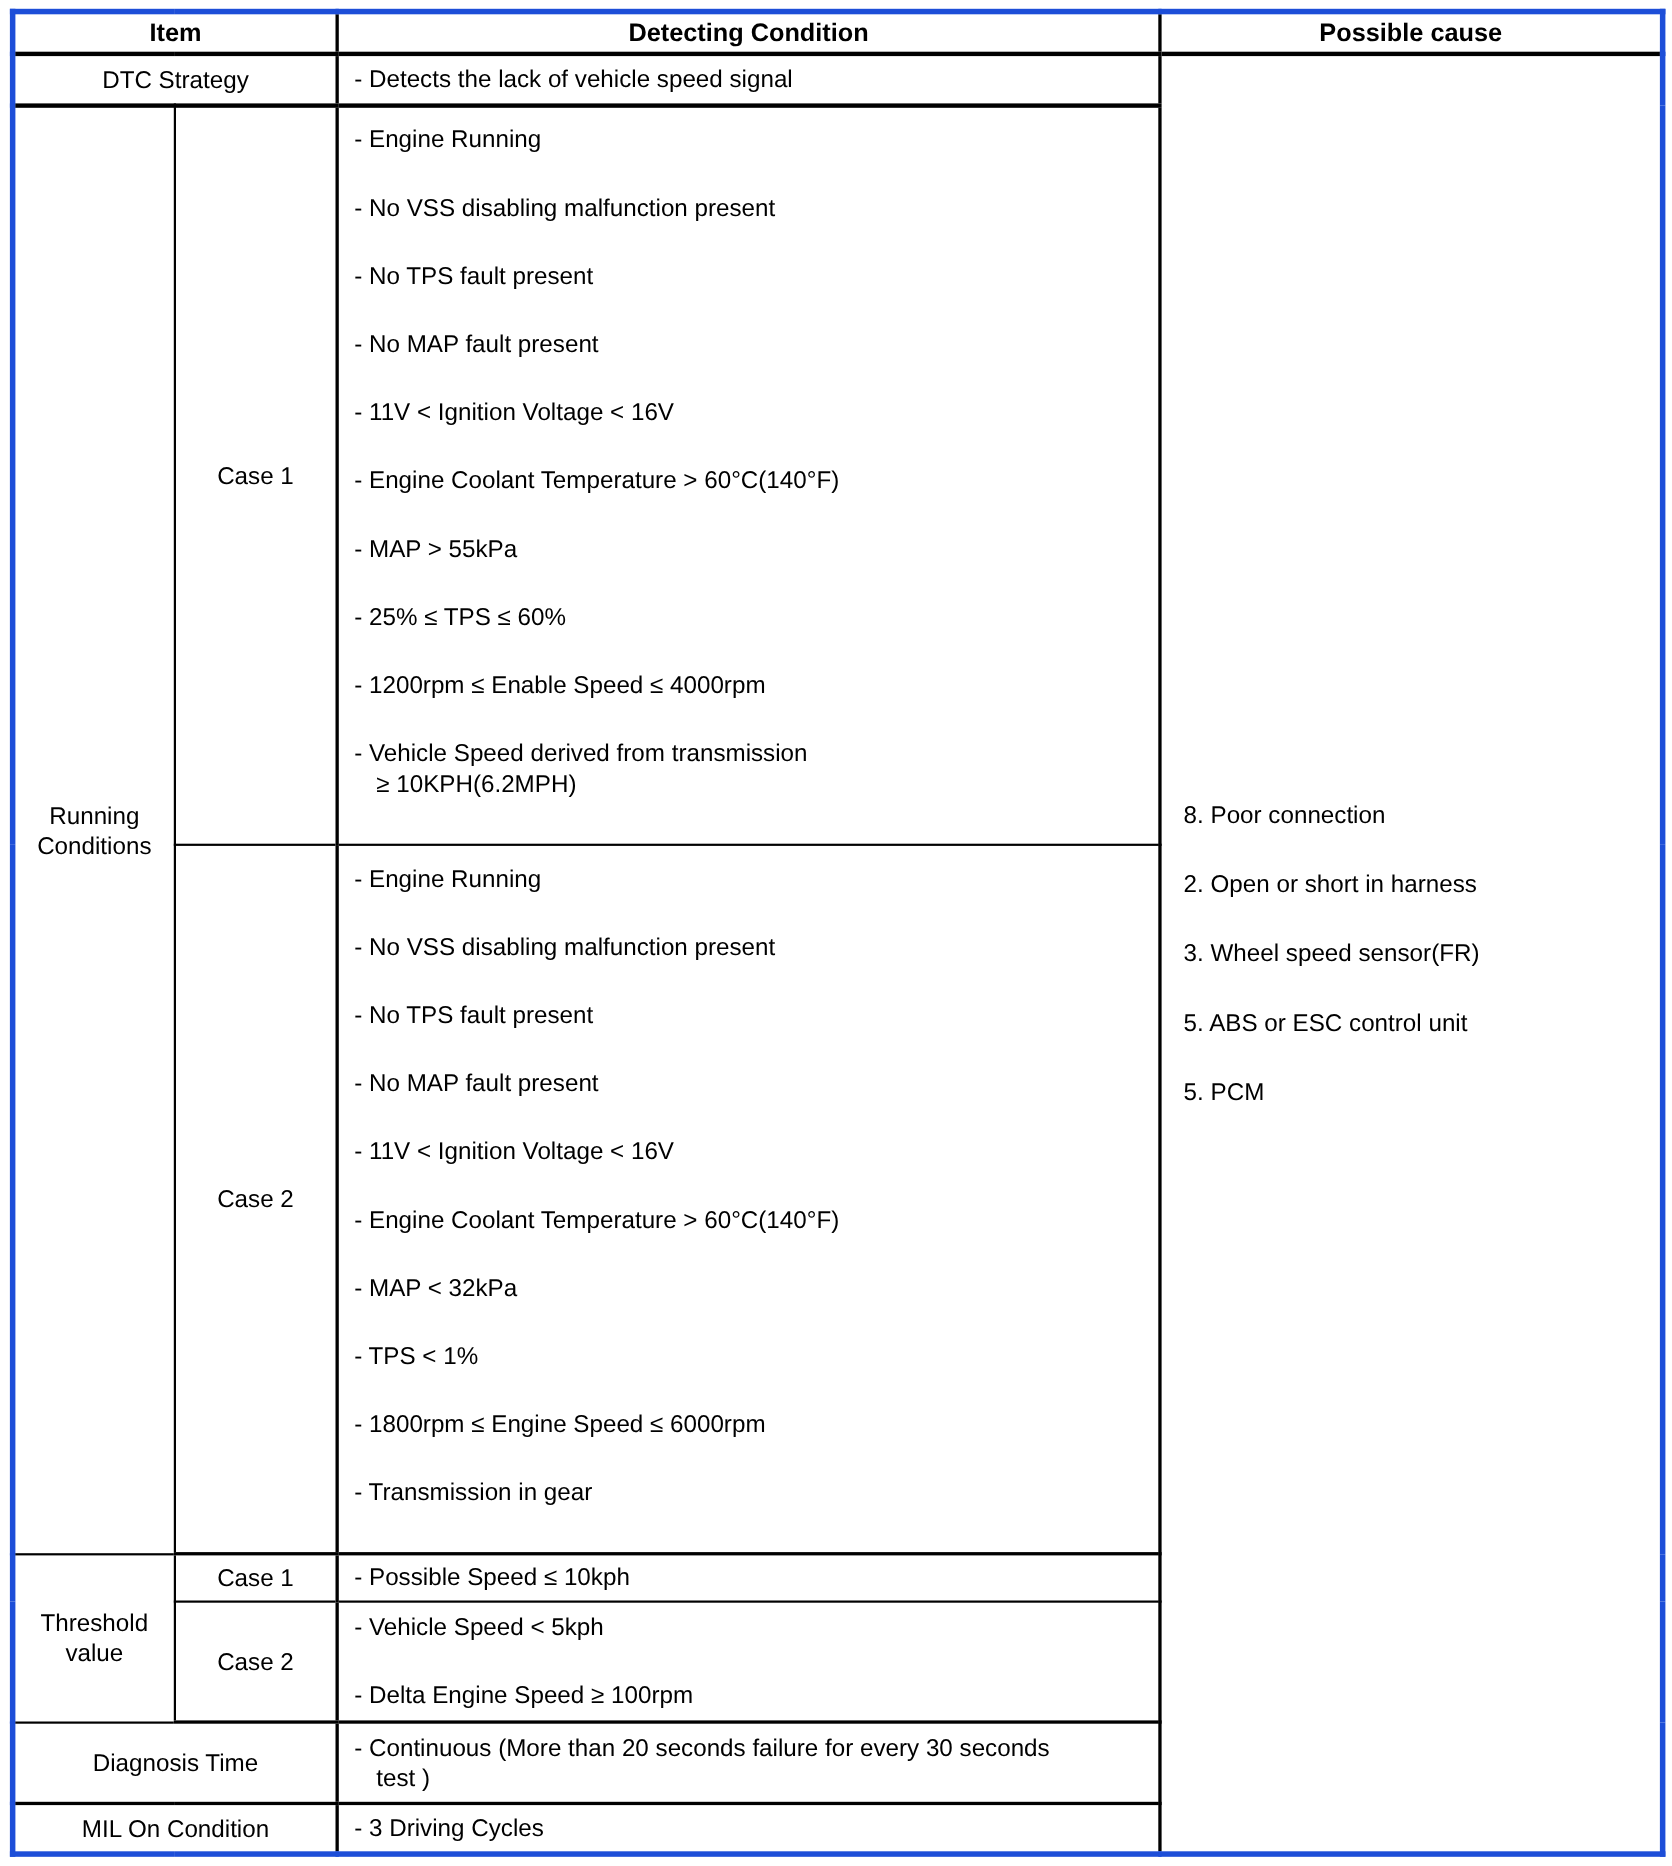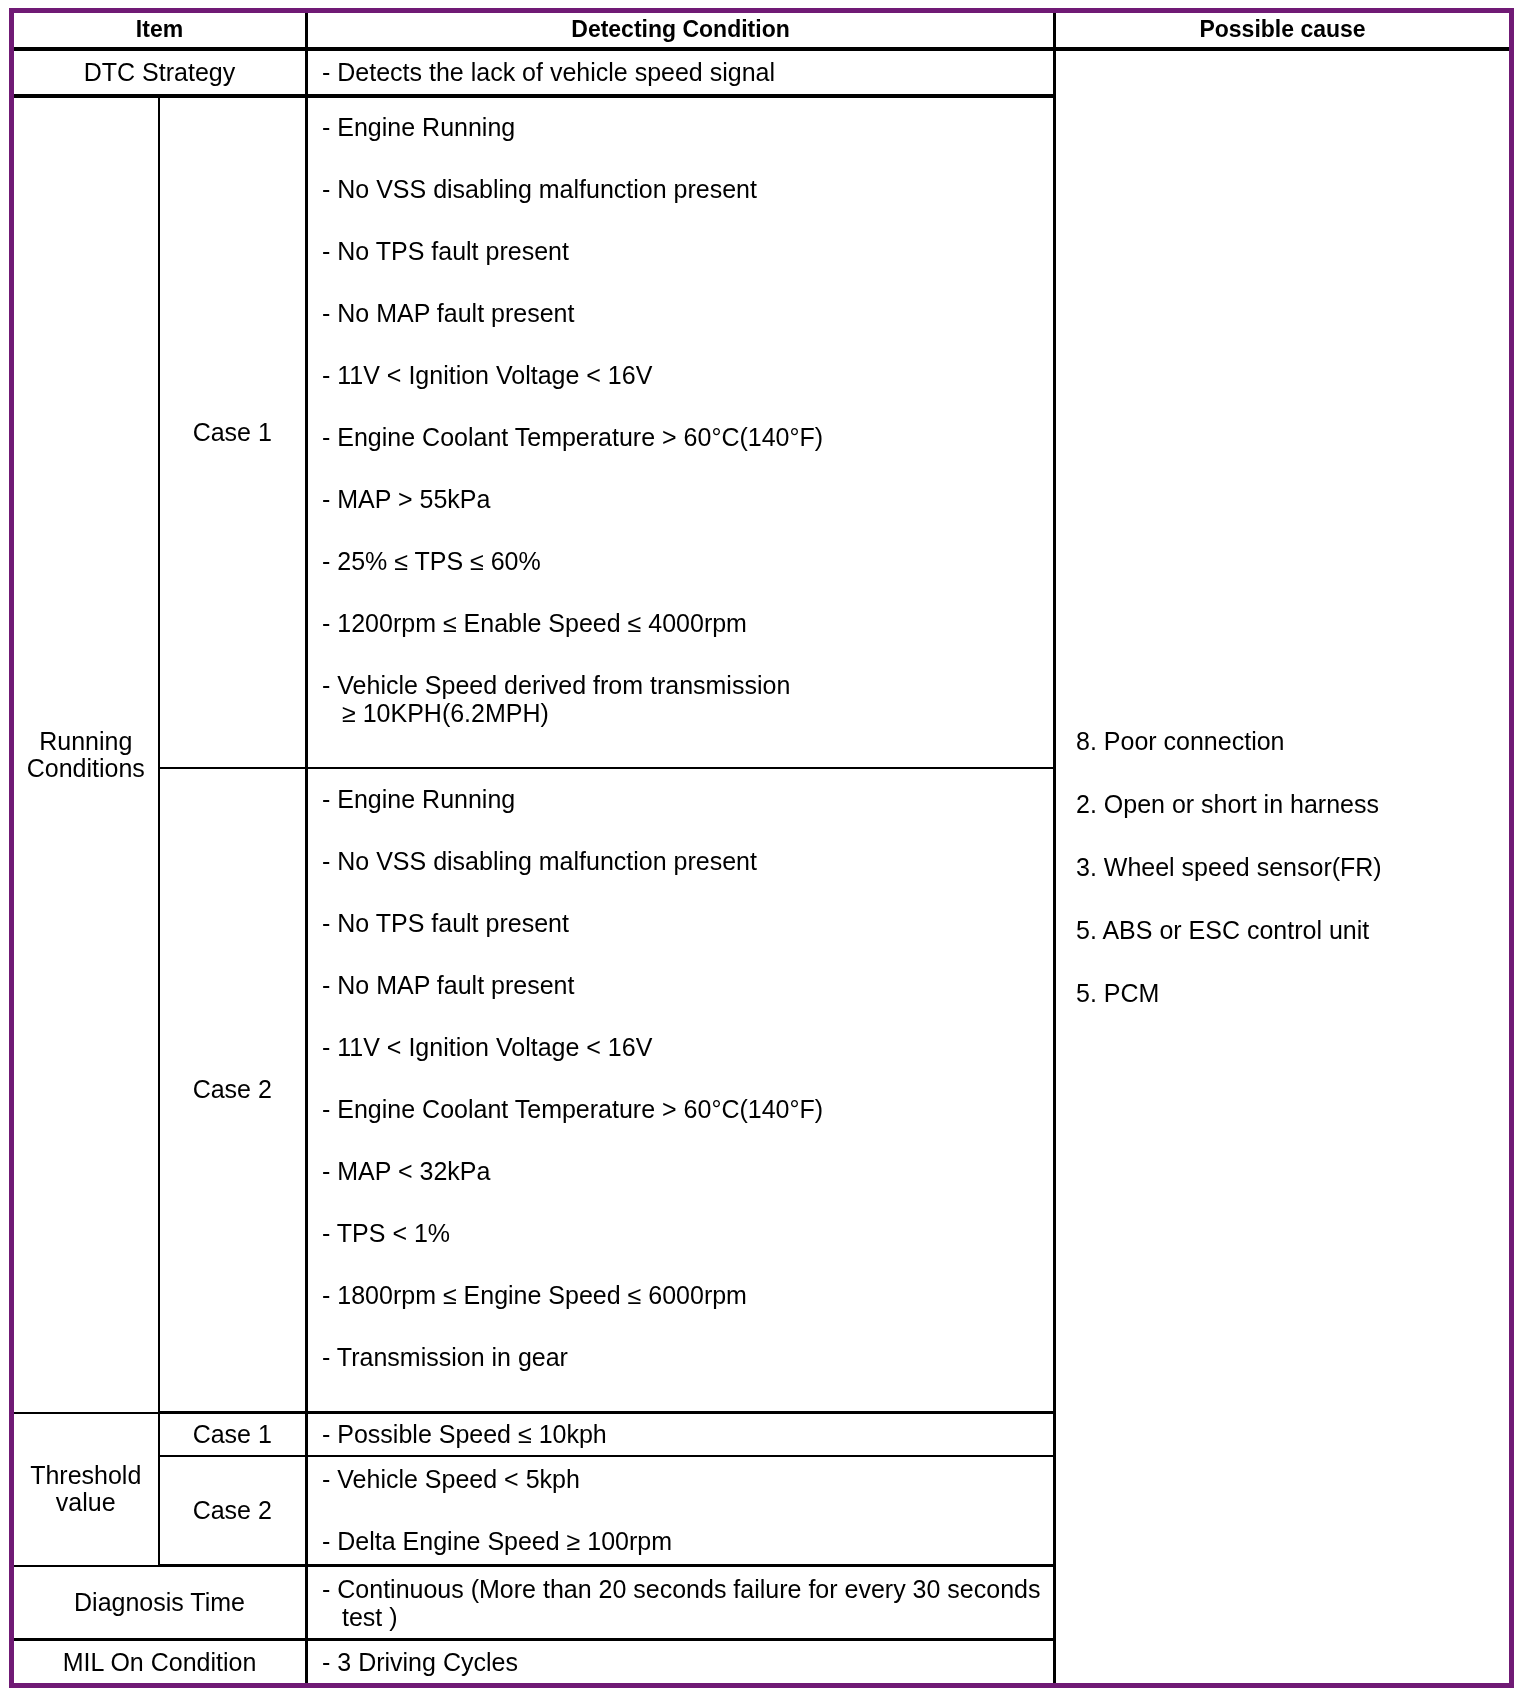--- a/index.html
+++ b/index.html
@@ -14,33 +14,33 @@
     height: 1696px;
     box-sizing: border-box;
     padding: 8px 9px;
     background: #ffffff;
   }
   table.dtc-table {
     border-collapse: collapse;
     table-layout: fixed;
     width: 1500px;
     height: 1678px;
-    border: 5px solid #701a75;
+    border: 5px solid #1d4ed8;
     background: #ffffff;
   }
   col.c-item-label { width: 147px; }
   col.c-item-case  { width: 148px; }
   col.c-detect     { width: 748px; }
   col.c-cause      { width: 457px; }
 
   td, th {
     border: 2px solid #000000;
     padding: 0;
     vertical-align: middle;
-    font-size: 25px;
+    font-size: 22px;
     overflow: hidden;
   }
   th {
     font-size: 23px;
     font-weight: bold;
     text-align: center;
     border-bottom: 4px solid #000000;
   }
   .lbl { text-align: center; line-height: 27px; padding: 2px 6px; }
 

